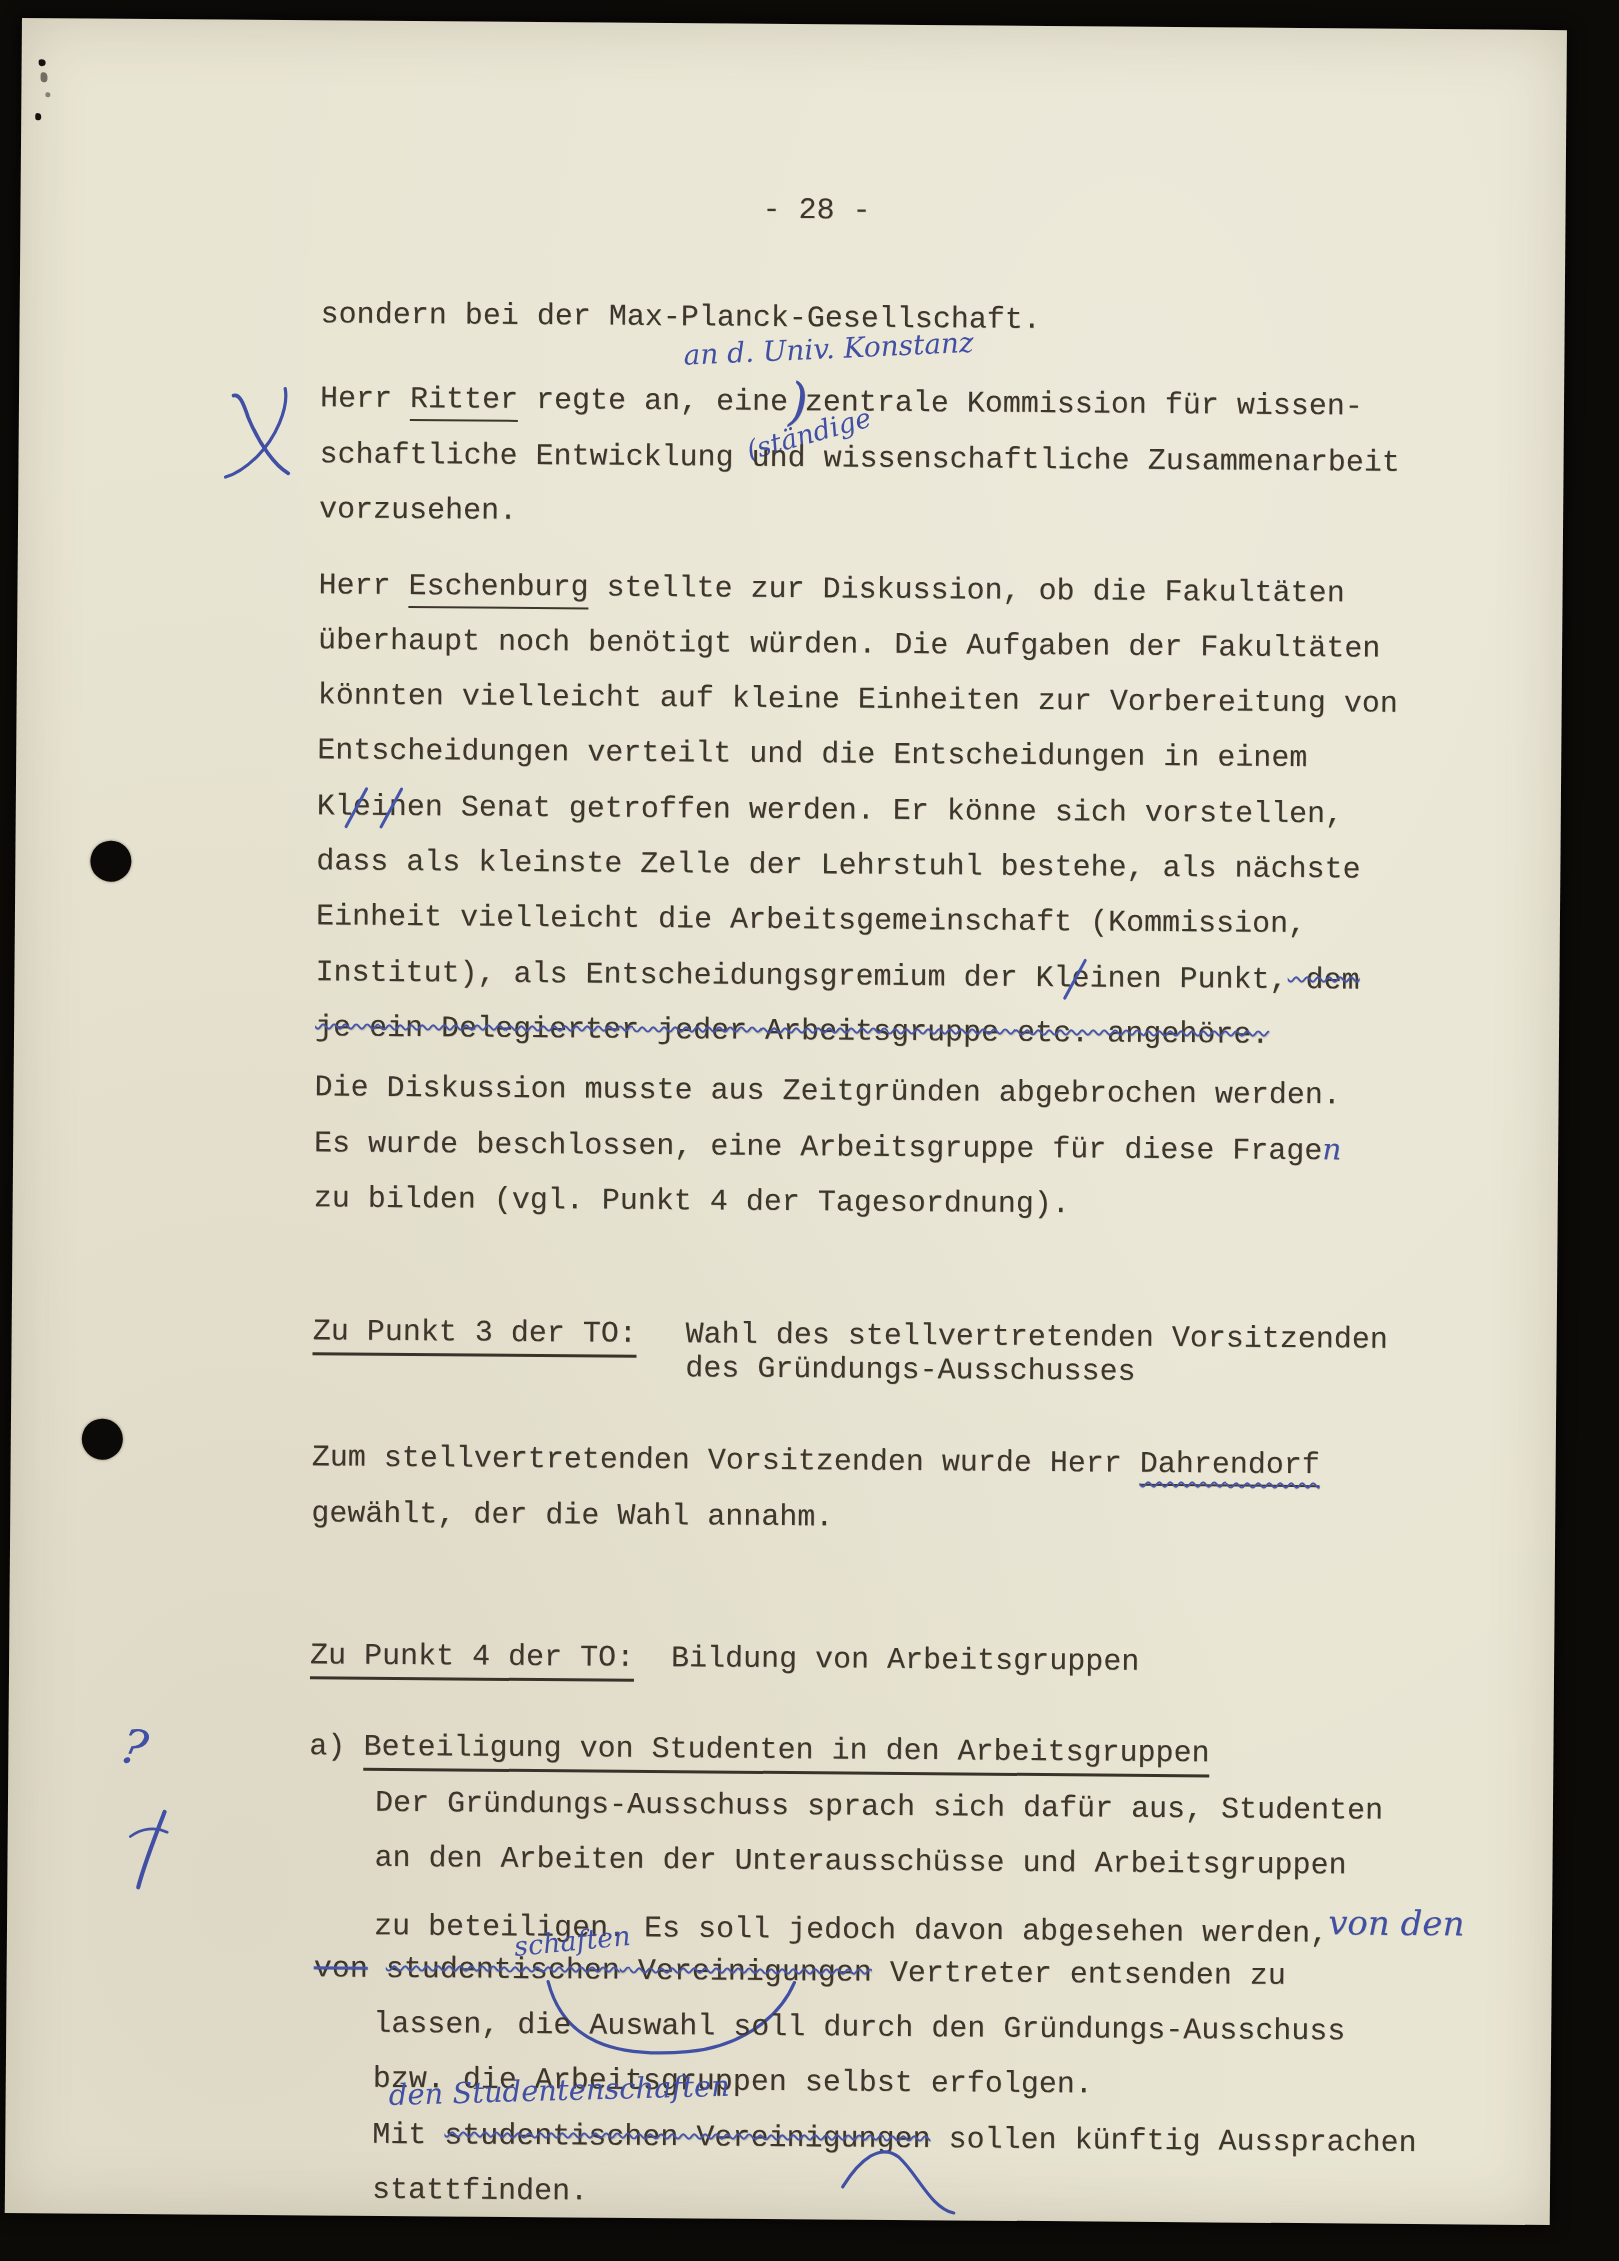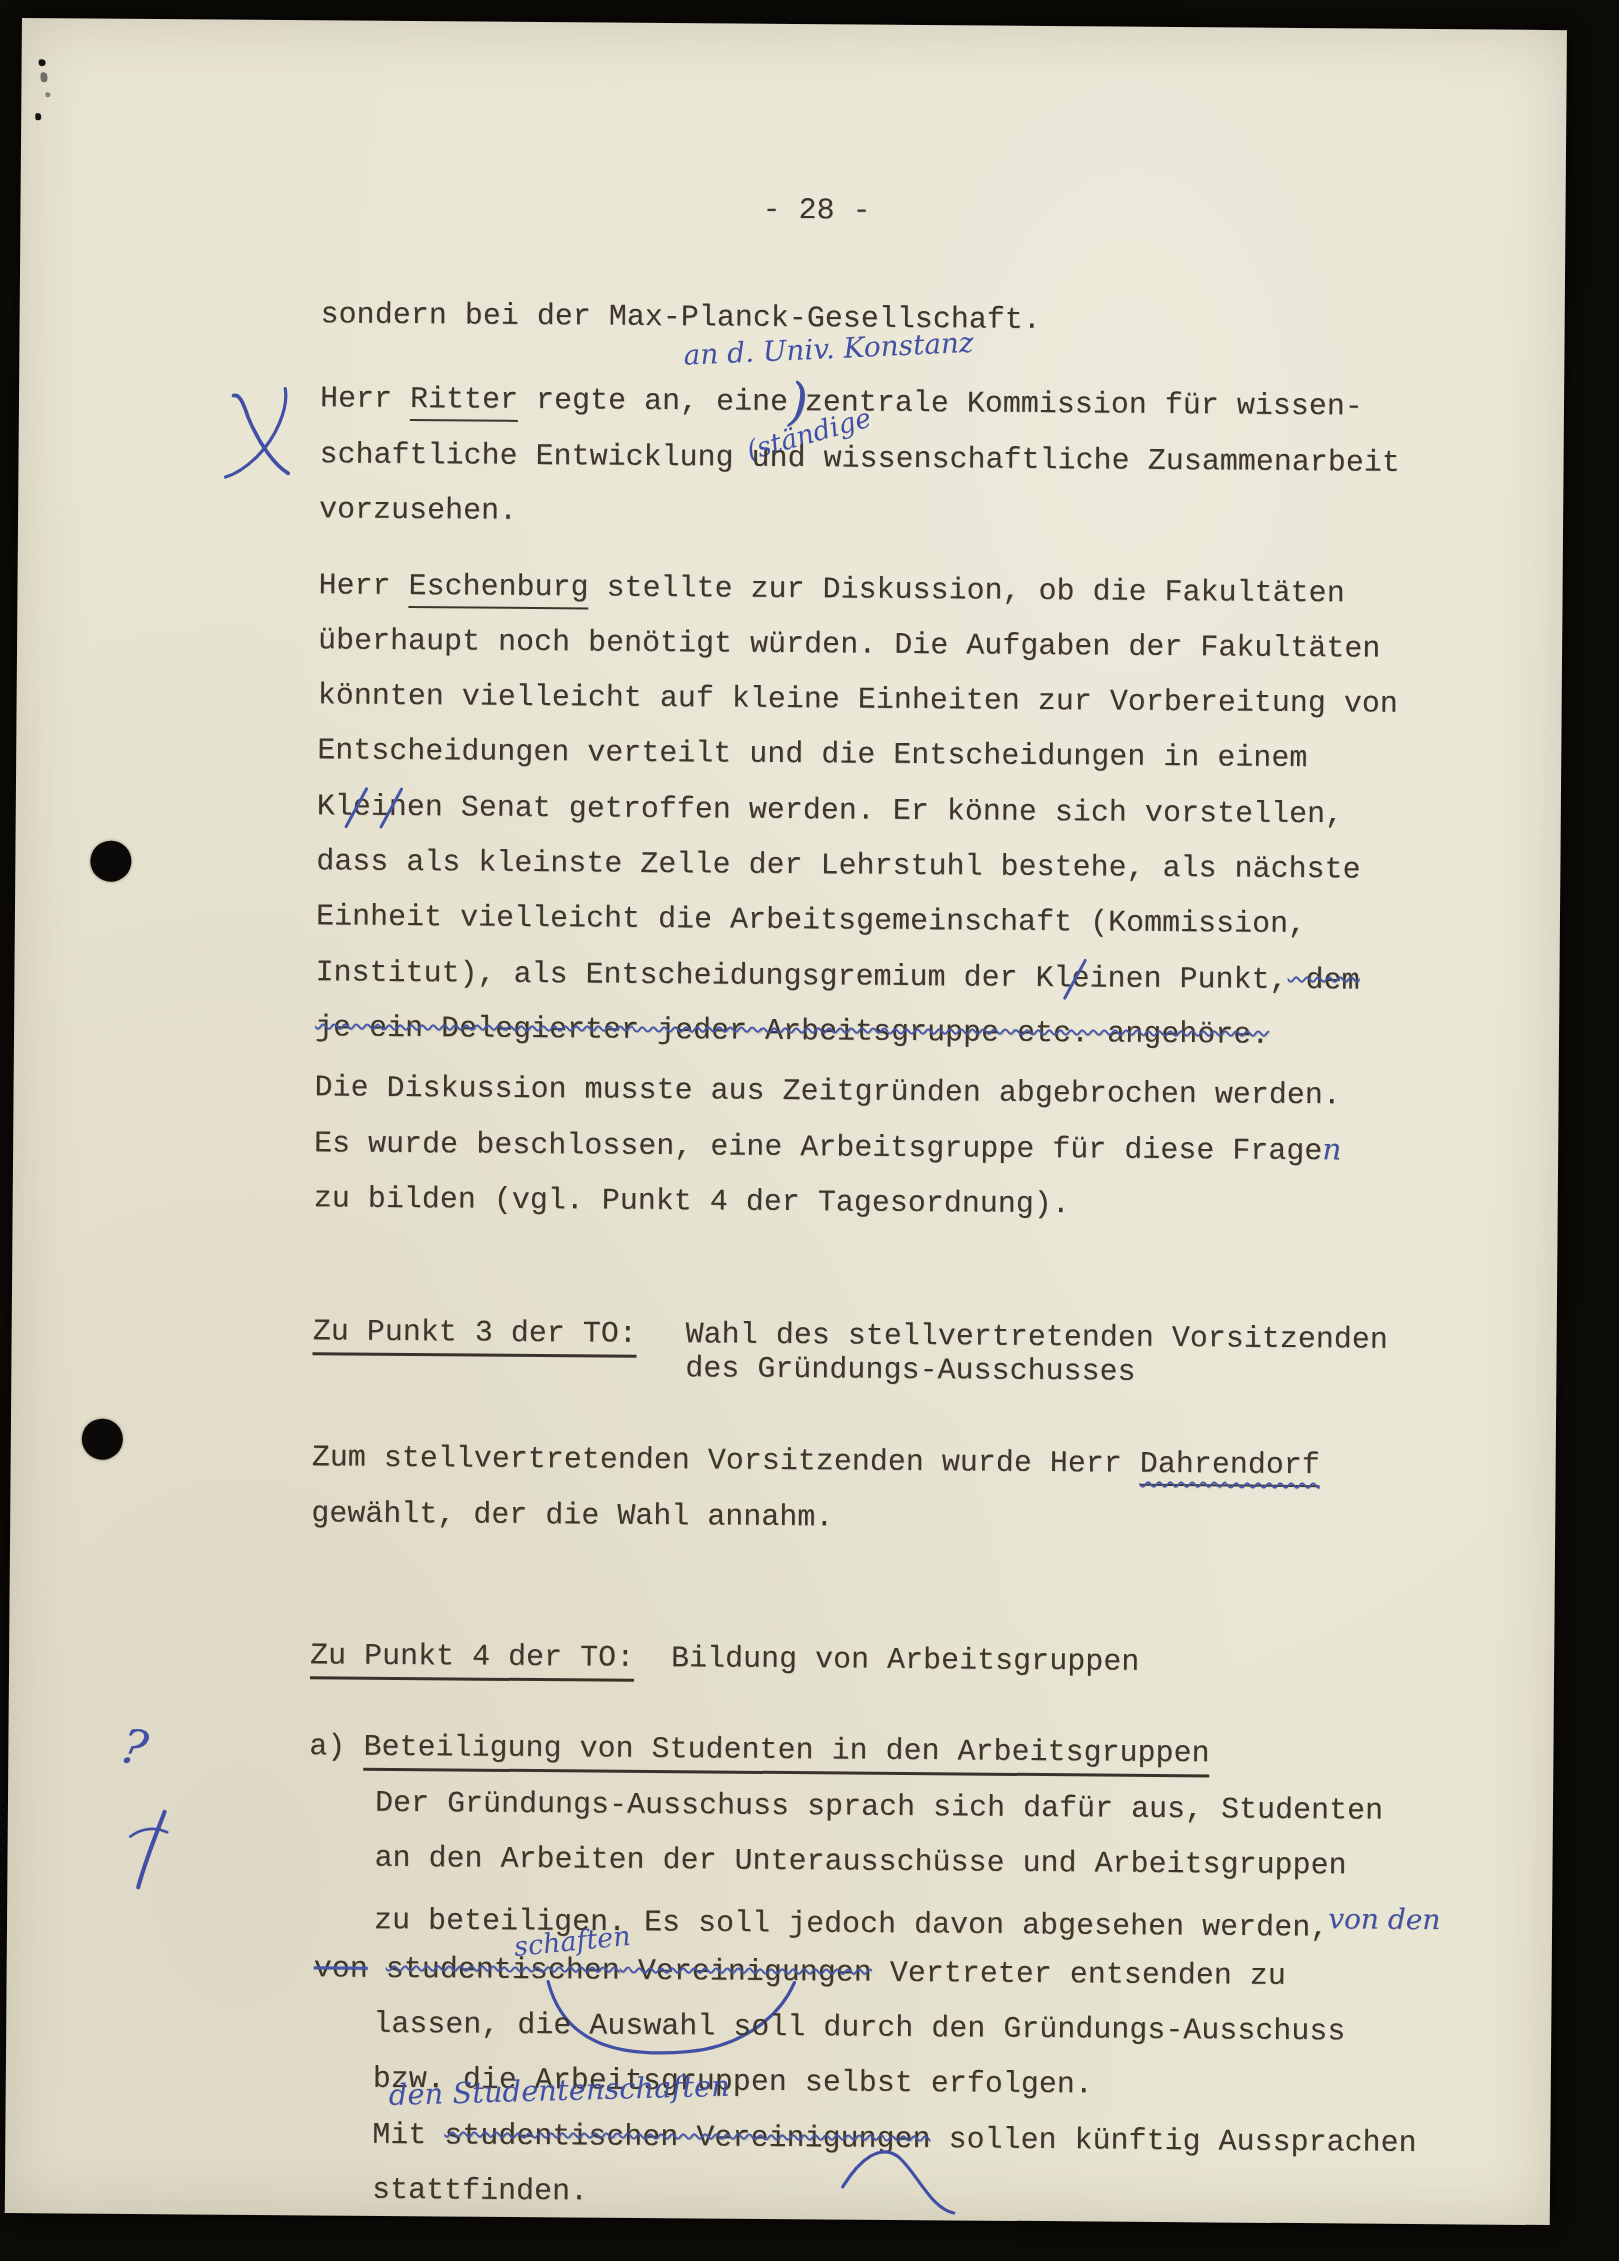--- a/index.html
+++ b/index.html
@@ -139,21 +139,21 @@
 
   <div class="hw" style="left:113px;top:1700px;font-size:48px;transform:rotate(12deg);">?</div>
 
   <svg class="mark-svg" style="left:116px;top:1789px;" width="51" height="83" viewBox="0 0 110 180">
     <path d="M88,8 C72,50 45,120 32,172" fill="none" stroke="#4150a4" stroke-width="9" stroke-linecap="round"></path>
     <path d="M14,62 C38,44 68,40 94,52" fill="none" stroke="#4150a4" stroke-width="6" stroke-linecap="round"></path>
   </svg>
 
   <div class="t" style="left:367px;top:1767px;">Der Gründungs-Ausschuss sprach sich dafür aus, Studenten</div>
   <div class="t" style="left:367px;top:1822px;">an den Arbeiten der Unterausschüsse und Arbeitsgruppen</div>
-  <div class="t" style="left:367px;top:1877px;"><span>zu beteiligen. Es soll jedoch davon abgesehen werden,</span><span class="hw-inline" style="font-size:28px;vertical-align:7.4px;">von den</span></div>
+  <div class="t" style="left:367px;top:1877px;"><span>zu beteiligen. Es soll jedoch davon abgesehen werden,</span><span class="hw-inline" style="font-size:34px;vertical-align:7.4px;">von den</span></div>
   <div class="t" style="left:307px;top:1933px;"><span class="strike-solid">von</span><span> </span><span class="strike-wavy">studentischen</span><span class="strike-wavy"> Vereinigungen</span><span> Vertreter entsenden zu</span></div>
   <div class="hw" style="left:507px;top:1903px;font-size:27px;transform:rotate(-6deg);">schaften</div>
   <svg class="mark-svg" style="left:530px;top:1950px;" width="267" height="97" viewBox="0 0 580 210">
     <path d="M25,20 C60,150 170,185 330,170 C450,158 530,90 560,18" fill="none" stroke="#4150a4" stroke-width="7" stroke-linecap="round"></path>
   </svg>
   <div class="t" style="left:367px;top:1988px;">lassen, die Auswahl soll durch den Gründungs-Ausschuss</div>
   <div class="t" style="left:367px;top:2043px;">bzw. die Arbeitsgruppen selbst erfolgen.</div>
   <div class="hw" style="left:383px;top:2051px;font-size:29px;transform:rotate(-2deg);">den Studentenschaften</div>
   <div class="t" style="left:367px;top:2099px;"><span>Mit </span><span class="strike-wavy">studentischen Vereinigungen</span><span> sollen künftig Aussprachen</span></div>
   <div class="t" style="left:367px;top:2154px;">stattfinden.</div>

